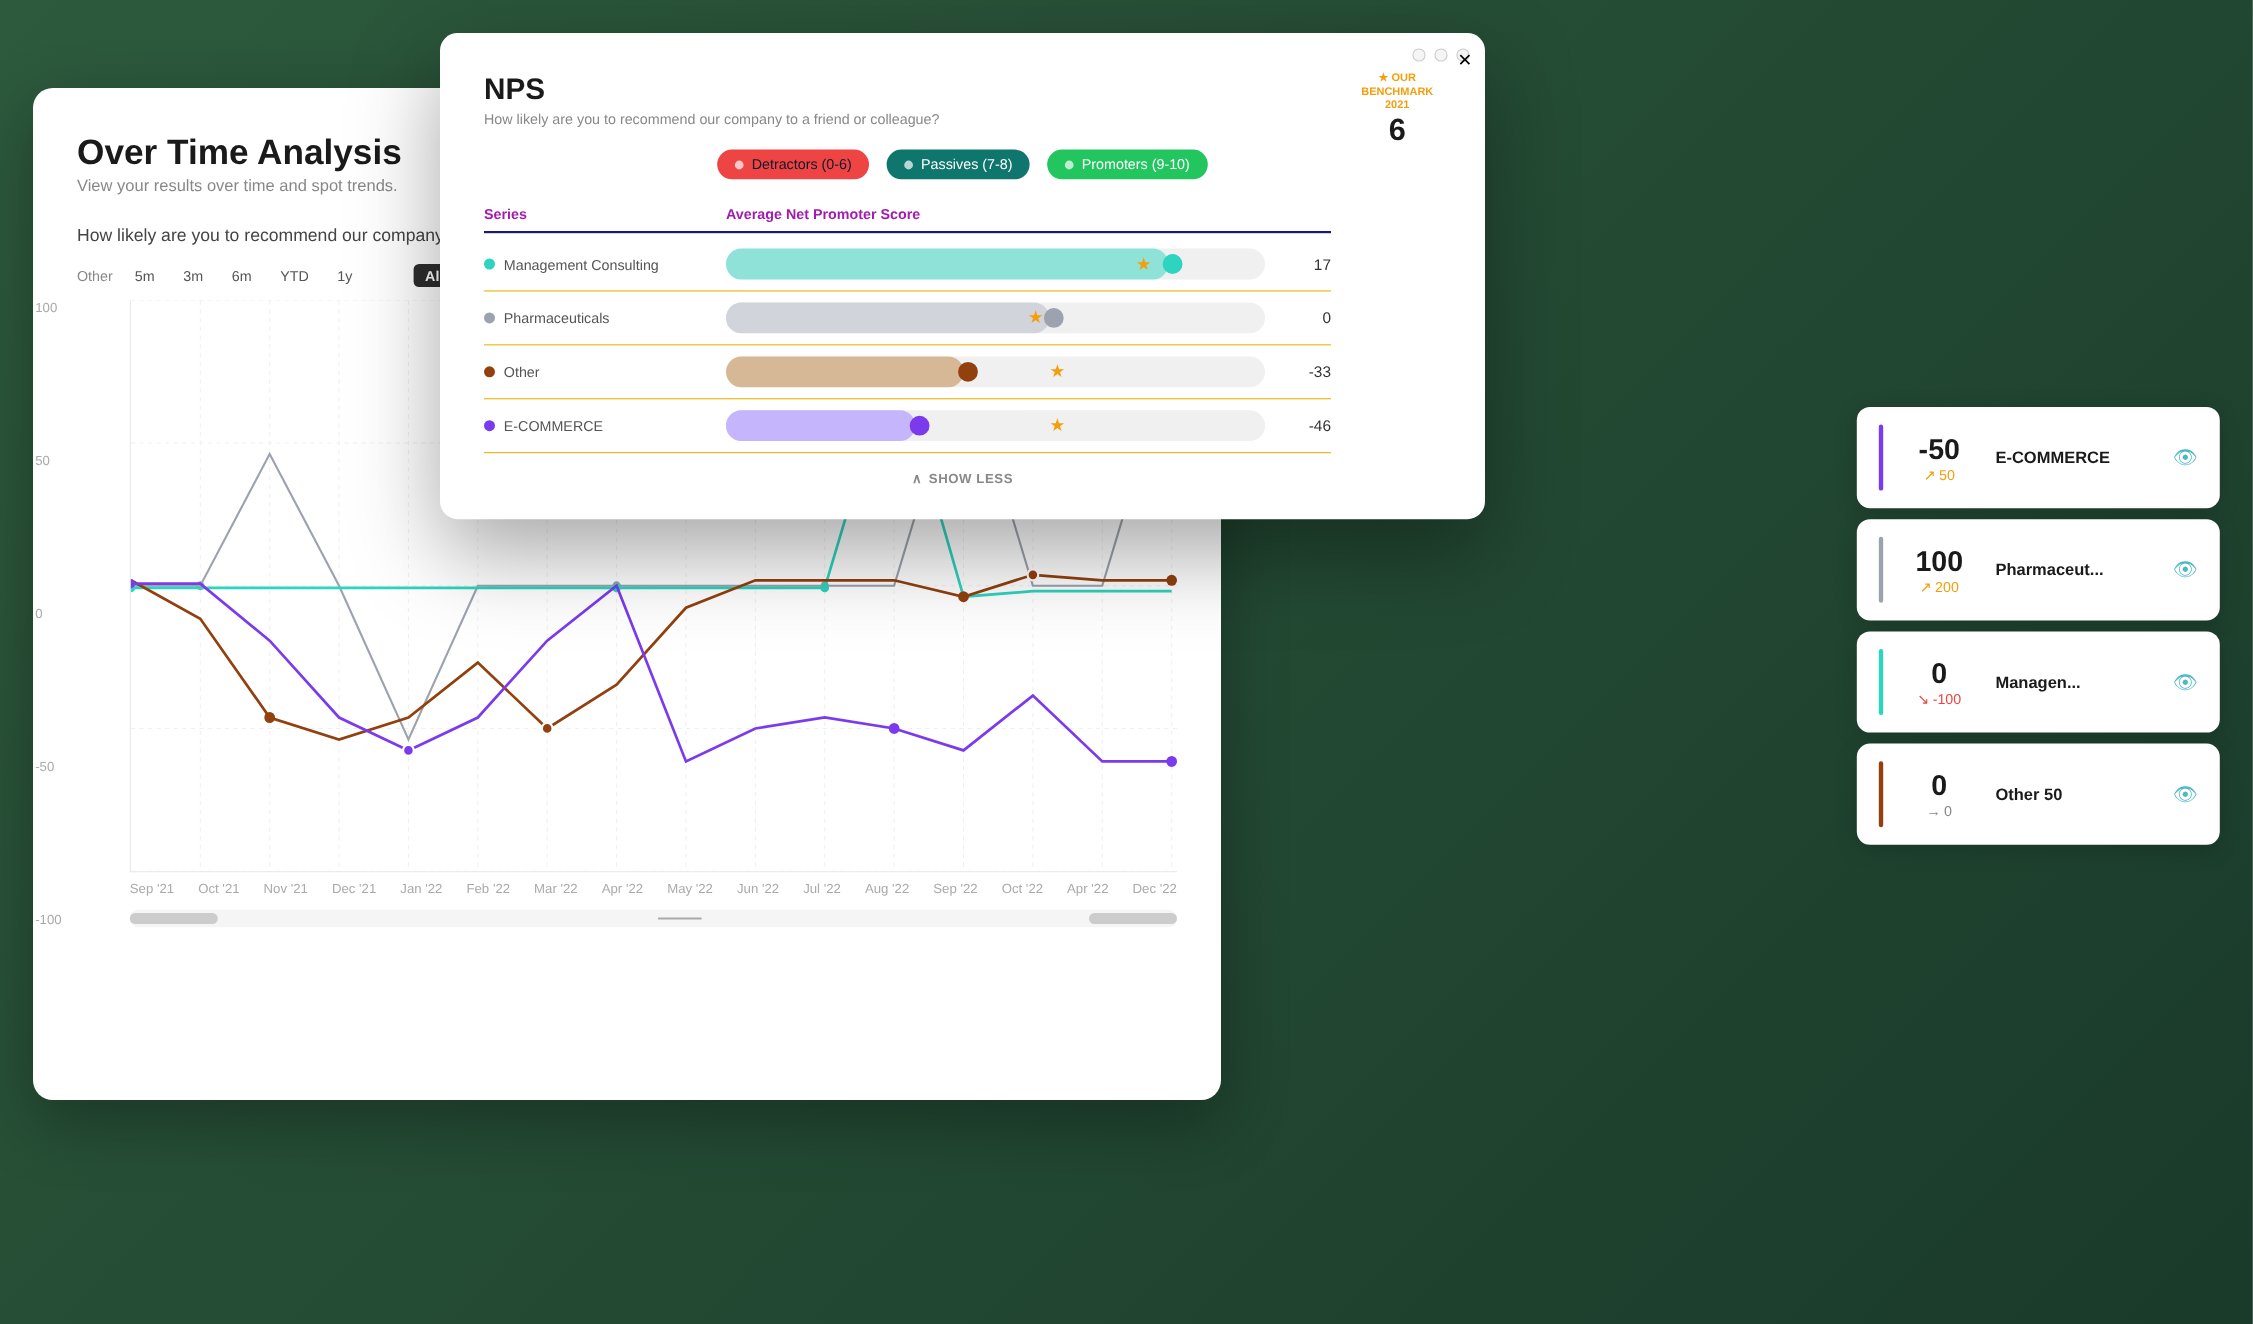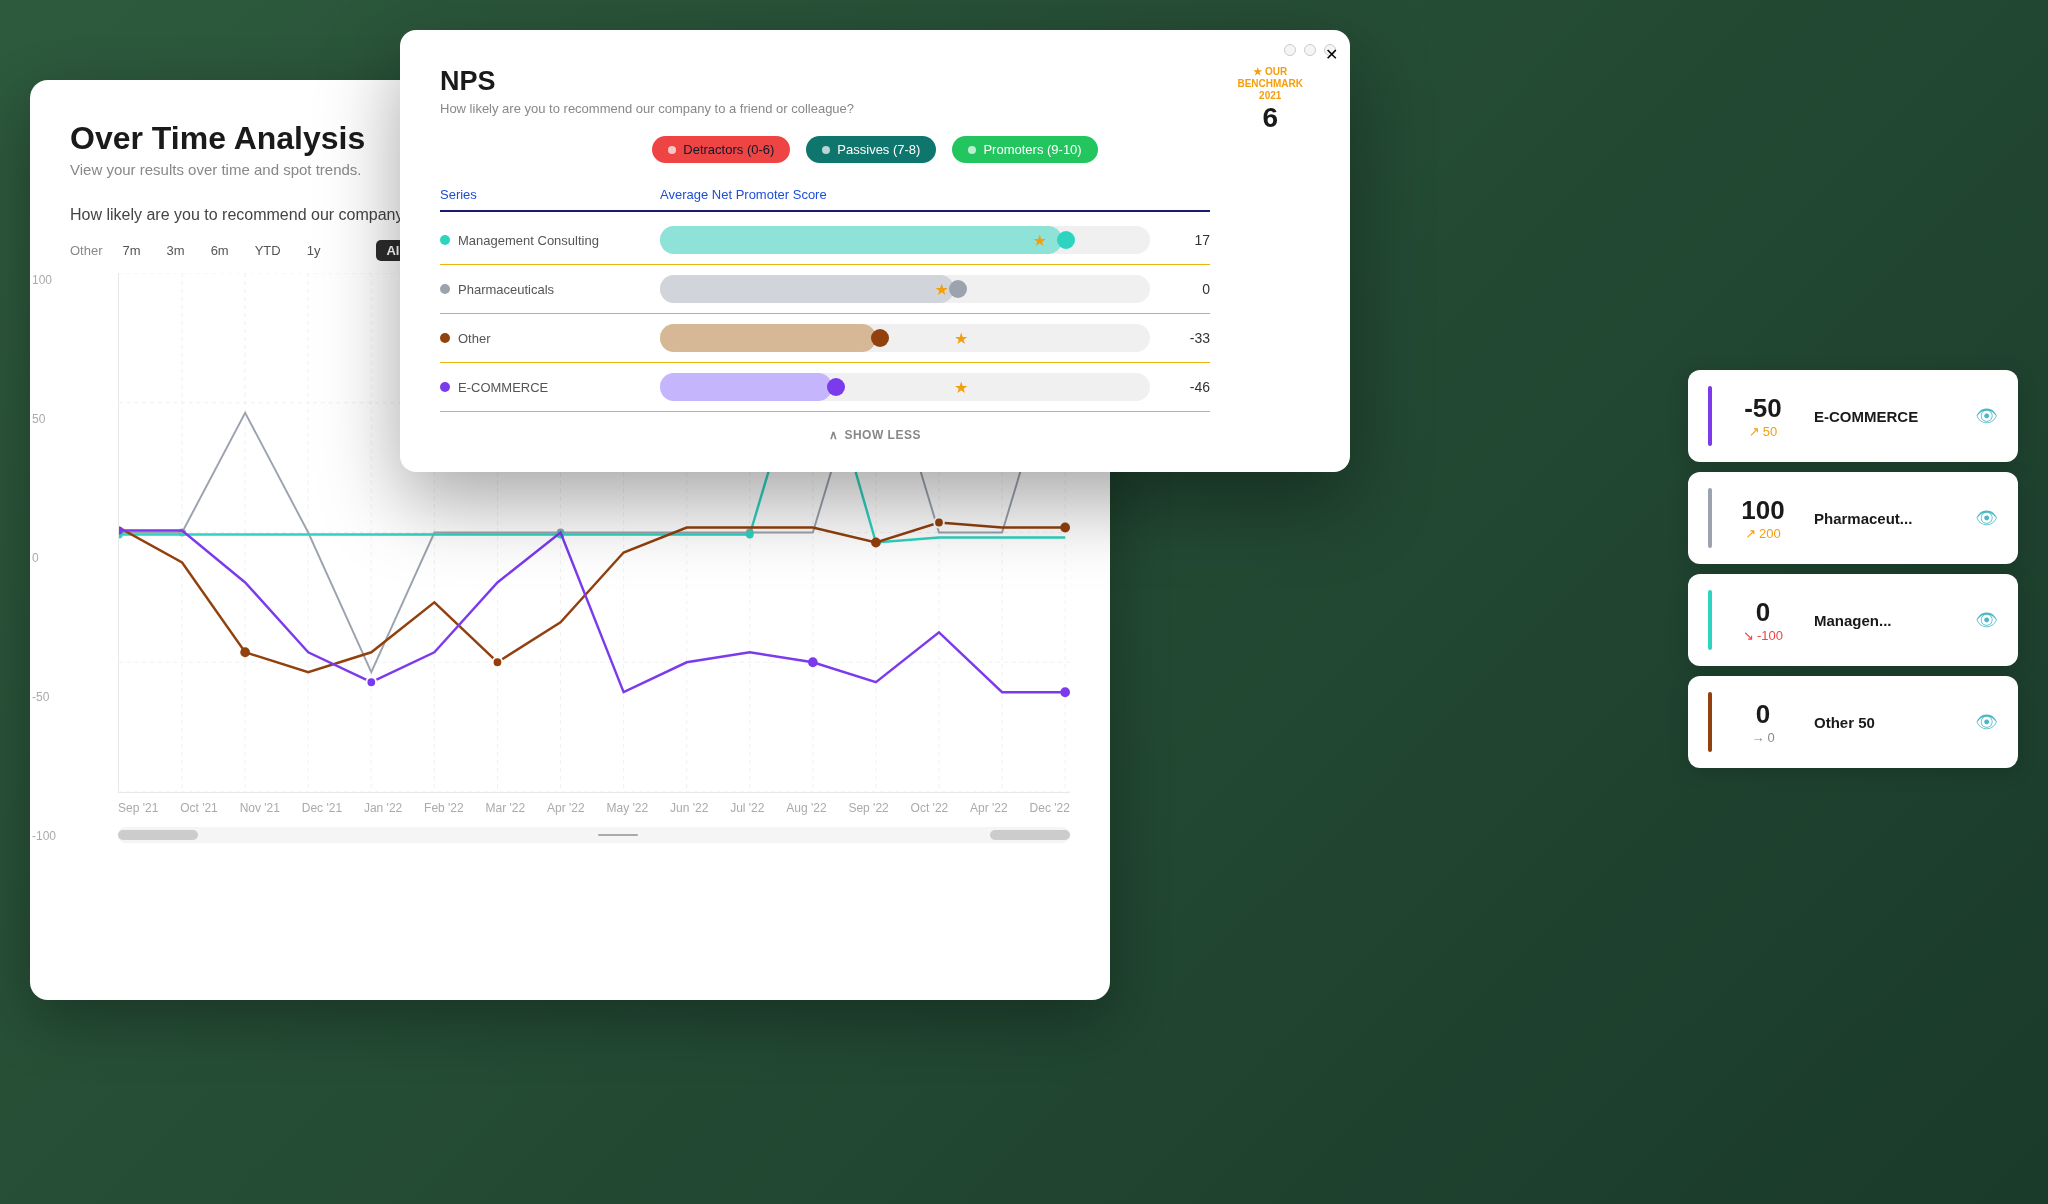--- a/index.html
+++ b/index.html
@@ -272,22 +272,22 @@
 
     .table-header {
       display: grid;
       grid-template-columns: 220px 1fr 60px;
       border-bottom: 2px solid #1a1a6e;
       padding-bottom: 8px;
       margin-bottom: 4px;
     }
     .table-header-label {
       font-size: 13px;
-      color: #1d4ed8;
-      font-weight: 400;
+      color: #a21caf;
+      font-weight: 700;
     }
 
     .benchmark-col {
       position: absolute;
       right: 47px;
       top: 36px;
       text-align: center;
       font-size: 10px;
       color: #f59e0b;
       font-weight: 600;
@@ -389,21 +389,21 @@
 <div class="back-card">
   <div class="back-card-header">
     <div class="back-card-title">Over Time Analysis</div>
     <div class="back-card-subtitle">View your results over time and spot trends.</div>
   </div>
 
   <div class="back-card-question">How likely are you to recommend our company to a frie...</div>
 
   <div class="zoom-controls">
     <span class="zoom-label">Other</span>
-    <button class="zoom-btn">7m</button>
+    <button class="zoom-btn">5m</button>
     <button class="zoom-btn">3m</button>
     <button class="zoom-btn">6m</button>
     <button class="zoom-btn">YTD</button>
     <button class="zoom-btn">1y</button>
     <button class="zoom-btn active">All</button>
   </div>
 
   <div style="position:relative; padding-left: 48px;">
     <div class="y-axis">
       <span>100</span>

